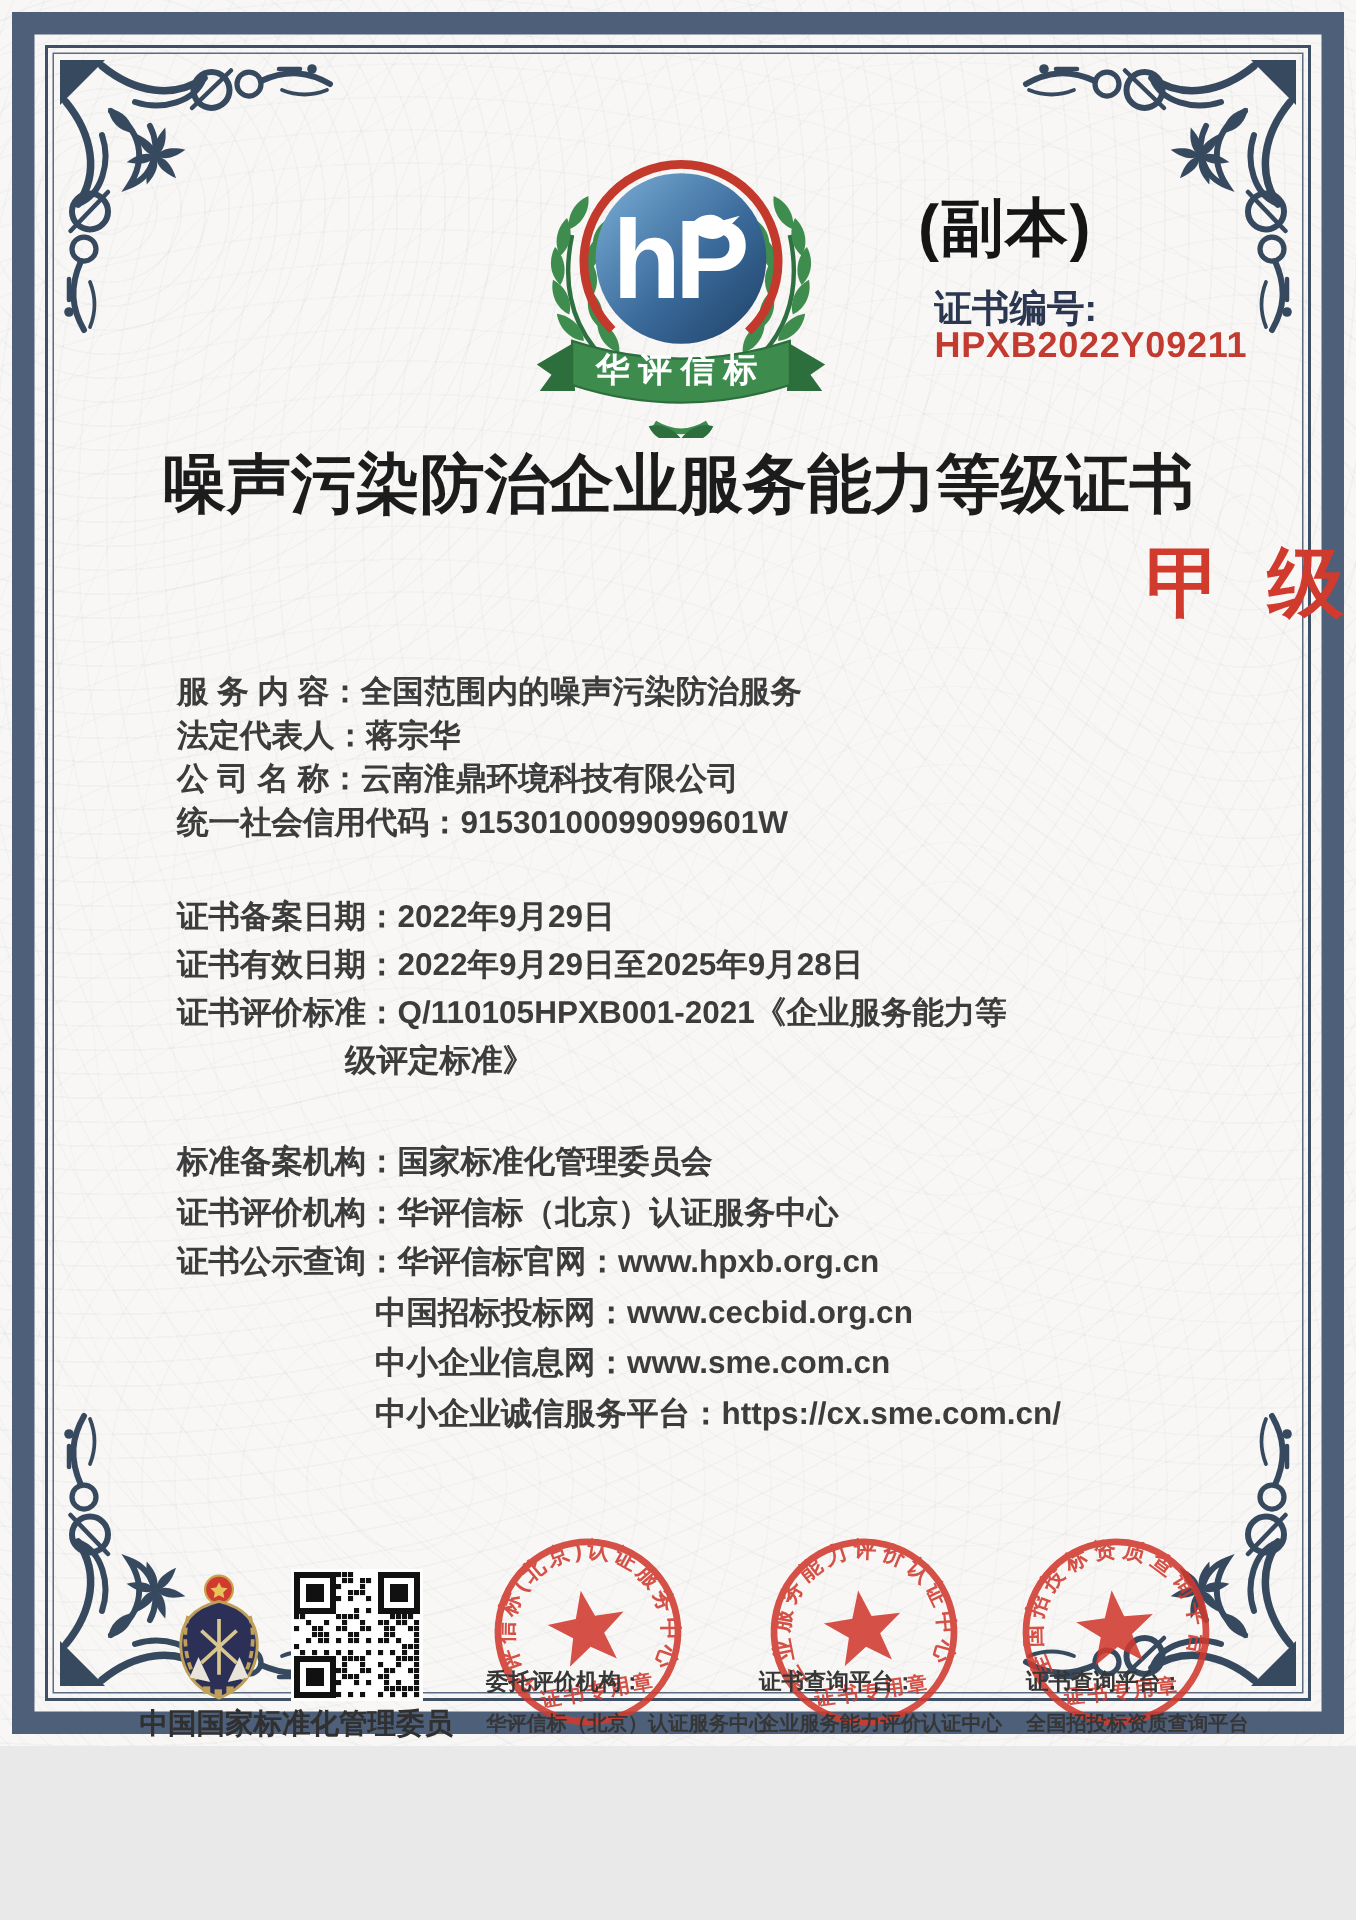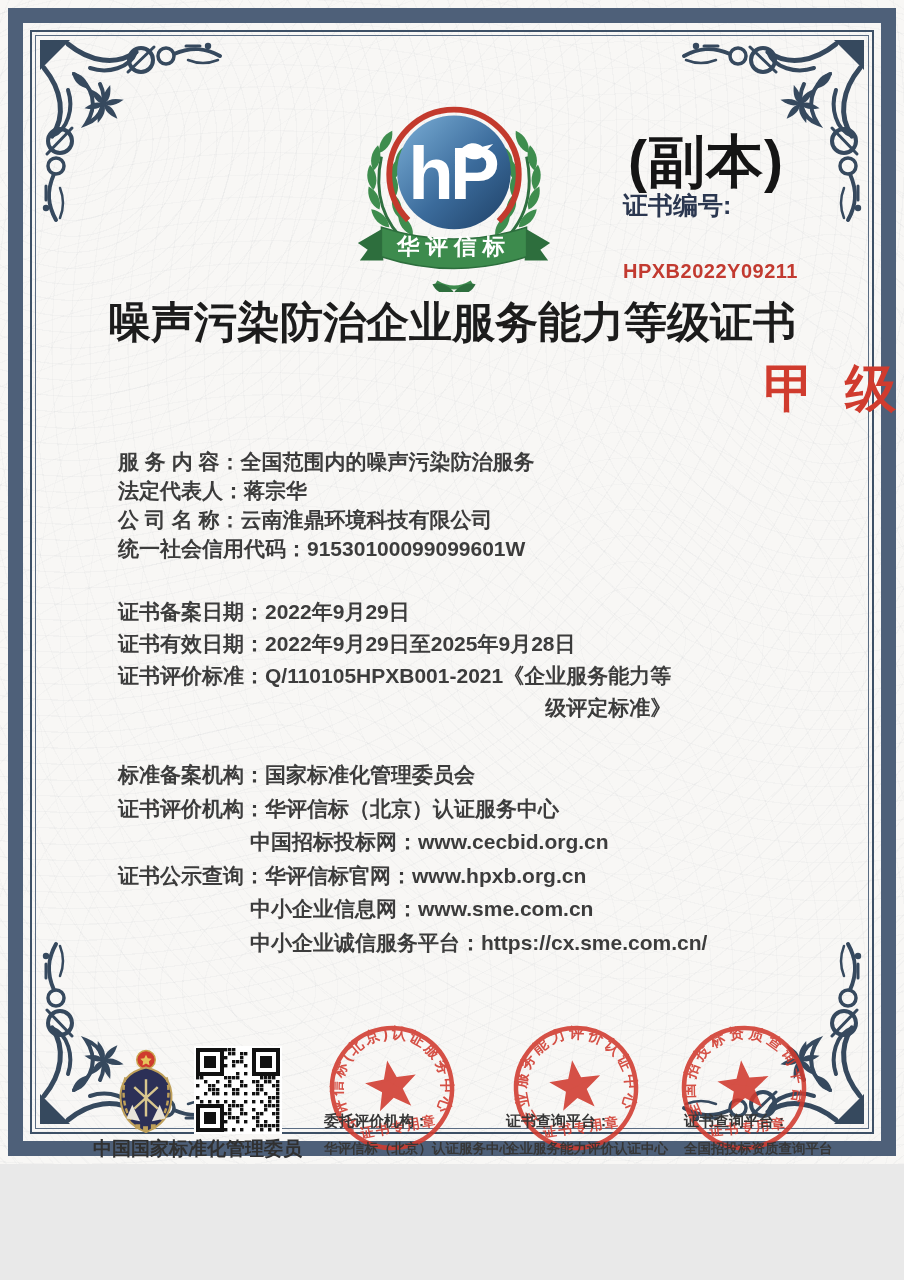--- a/index.html
+++ b/index.html
@@ -17,33 +17,33 @@
   .band{position:absolute;inset:8px;border:15px solid #4e6079;pointer-events:none;}
   .pin1{position:absolute;inset:30px;border:2px solid #3d5066;pointer-events:none;}
   .pin2{position:absolute;inset:35px;border:1.5px solid #5a6c83;pointer-events:none;}
   .corner{position:absolute;width:190px;height:190px;color:#36495e;}
   .corner.tl{left:38px;top:38px;}
   .corner.tr{right:38px;top:38px;transform:scaleX(-1);}
   .corner.bl{left:38px;bottom:38px;transform:scaleY(-1);}
   .corner.br{right:38px;bottom:38px;transform:scale(-1,-1);}
   
   .logo{position:absolute;left:352px;top:88px;width:204px;height:204px;}
-  .copy-label{position:absolute;left:628px;top:124px;font-size:57px;font-weight:800;color:#151515;letter-spacing:1px;}
+  .copy-label{position:absolute;left:612px;top:124px;font-size:42px;font-weight:800;color:#151515;letter-spacing:1px;}
   .certno-label{position:absolute;left:623px;top:189px;font-size:25px;font-weight:800;color:#2b3750;}
-  .certno-value{position:absolute;left:623px;top:217px;font-size:20px;font-weight:800;color:#c23a30;letter-spacing:.5px;margin-top:43px;}
+  .certno-value{position:absolute;left:623px;top:217px;font-size:24px;font-weight:800;color:#c23a30;letter-spacing:.5px;}
   
   .title{position:absolute;left:0;top:294px;width:100%;text-align:center;font-size:43px;font-weight:800;color:#1c1c1c;}
   .grade{position:absolute;left:0;top:355px;width:100%;text-align:right;font-size:51px;font-weight:800;color:#d03b2e;letter-spacing:8px;}
   
   .block{position:absolute;left:118px;color:#3c3c3c;font-weight:700;font-size:21px;}
   .block .line{display:flex;white-space:pre;}
   .b1{top:447px;} .b1 .line{height:29px;line-height:29px;}
   .b2{top:596px;} .b2 .line{height:32px;line-height:32px;}
   .b3{top:758px;} .b3 .line{height:33.5px;line-height:33.5px;}
-  .b2 .line.cont{padding-left:112px;justify-content:flex-end;}
+  .b2 .line.cont{padding-left:112px;}
   .b3 .line.cont{padding-left:132px;}
   
   .sac-emblem{position:absolute;left:110px;top:1048px;width:72px;height:88px;}
   .qr{position:absolute;left:194px;top:1046px;width:88px;height:88px;}
   .sac-caption{position:absolute;left:90px;top:1136px;width:215px;text-align:center;font-size:19px;font-weight:700;color:#303030;}
   .seal{position:absolute;width:132px;height:132px;z-index:4;opacity:.88;}
   .seal.s1{left:326px;top:1022px;transform:rotate(-10deg);}
   .seal.s2{left:510px;top:1022px;transform:rotate(-8deg);}
   .seal.s3{left:678px;top:1022px;transform:rotate(-6deg);}
   .seal-caption{position:absolute;z-index:6;color:#363636;white-space:nowrap;}
@@ -182,22 +182,22 @@
   <div class="block b2">
     <div class="line"><span>证书备案日期：</span><span>2022年9月29日</span></div>
     <div class="line"><span>证书有效日期：</span><span>2022年9月29日至2025年9月28日</span></div>
     <div class="line"><span>证书评价标准：</span><span>Q/110105HPXB001-2021《企业服务能力等</span></div>
     <div class="line cont"><span>级评定标准》</span></div>
   </div>
 
   <div class="block b3">
     <div class="line"><span>标准备案机构：</span><span>国家标准化管理委员会</span></div>
     <div class="line"><span>证书评价机构：</span><span>华评信标（北京）认证服务中心</span></div>
+    <div class="line"><span>证书公示查询：</span><span>华评信标官网：www.hpxb.org.cn</span></div>
     <div class="line cont"><span>中国招标投标网：www.cecbid.org.cn</span></div>
-    <div class="line"><span>证书公示查询：</span><span>华评信标官网：www.hpxb.org.cn</span></div>
     <div class="line cont"><span>中小企业信息网：www.sme.com.cn</span></div>
     <div class="line cont"><span>中小企业诚信服务平台：https://cx.sme.com.cn/</span></div>
   </div>
 
   <svg class="sac-emblem" viewBox="0 0 70 90">
     <circle cx="35" cy="12" r="9.5" fill="#cf3b2e" stroke="#c9a24b" stroke-width="1.5"></circle>
     <path d="M35,7 l1.8,3.6 4,.5 -2.9,2.8 .7,3.9 -3.6,-1.9 -3.6,1.9 .7,-3.9 -2.9,-2.8 4,-.5 Z" fill="#e7c35c"></path>
     <path d="M35,20 C18,24 8,34 9,52 C10,70 20,80 35,86 C50,80 60,70 61,52 C62,34 52,24 35,20 Z" fill="#2c3057" stroke="#bfa05a" stroke-width="2"></path>
     <path d="M14,30 C10,44 12,62 20,74 M56,30 C60,44 58,62 50,74" stroke="#bfa05a" stroke-width="2.5" fill="none" stroke-dasharray="5 3"></path>
     <path d="M35,32 L35,70 M23,40 L47,62 M47,40 L23,62" stroke="#d8c68e" stroke-width="2.5" fill="none"></path>

